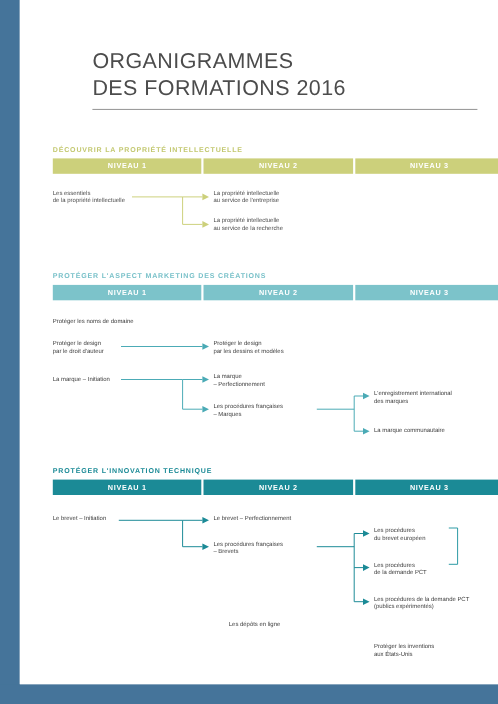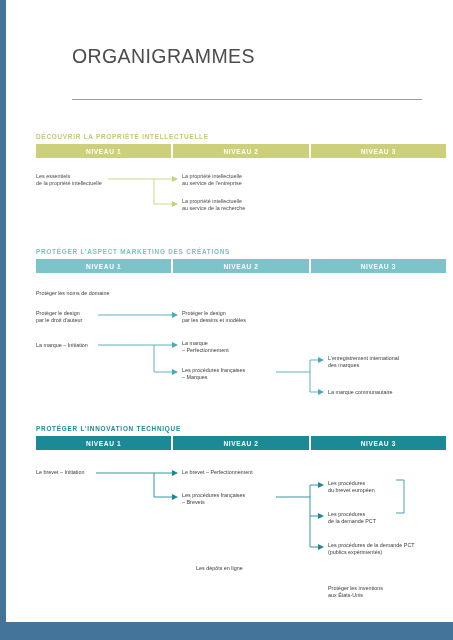--- a/index.html
+++ b/index.html
@@ -32,21 +32,21 @@
   }
   .frame-bottom {
     position: absolute;
     left: 0; bottom: 0;
     width: 453px; height: 18px;
     background: #45749a;
   }
 
   .content {
     position: absolute;
-    left: 6px; top: 0;
+    left: 18px; top: 0;
     width: 435px; height: 622px;
     background: #ffffff;
     text-decoration: underline;
   }
 
   
   .title-block {
     position: absolute;
     left: 66px;
     top: 44px;
@@ -133,20 +133,21 @@
 
 <div id="page">
 
   <div class="frame-left"></div>
   <div class="frame-bottom"></div>
 
   <div class="content">
 
     <div class="title-block">
       <div class="title-line">ORGANIGRAMMES</div>
+      <div class="title-line">DES FORMATIONS 2016</div>
     </div>
     <div class="title-rule"></div>
 
     <div class="section sec-green" style="top:133px;height:100px;">
       <div class="section-title">DÉCOUVRIR LA PROPRIÉTÉ INTELLECTUELLE</div>
       <div class="levels-row">
         <div class="level-cell">NIVEAU 1</div>
         <div class="level-cell">NIVEAU 2</div>
         <div class="level-cell">NIVEAU 3</div>
       </div>

